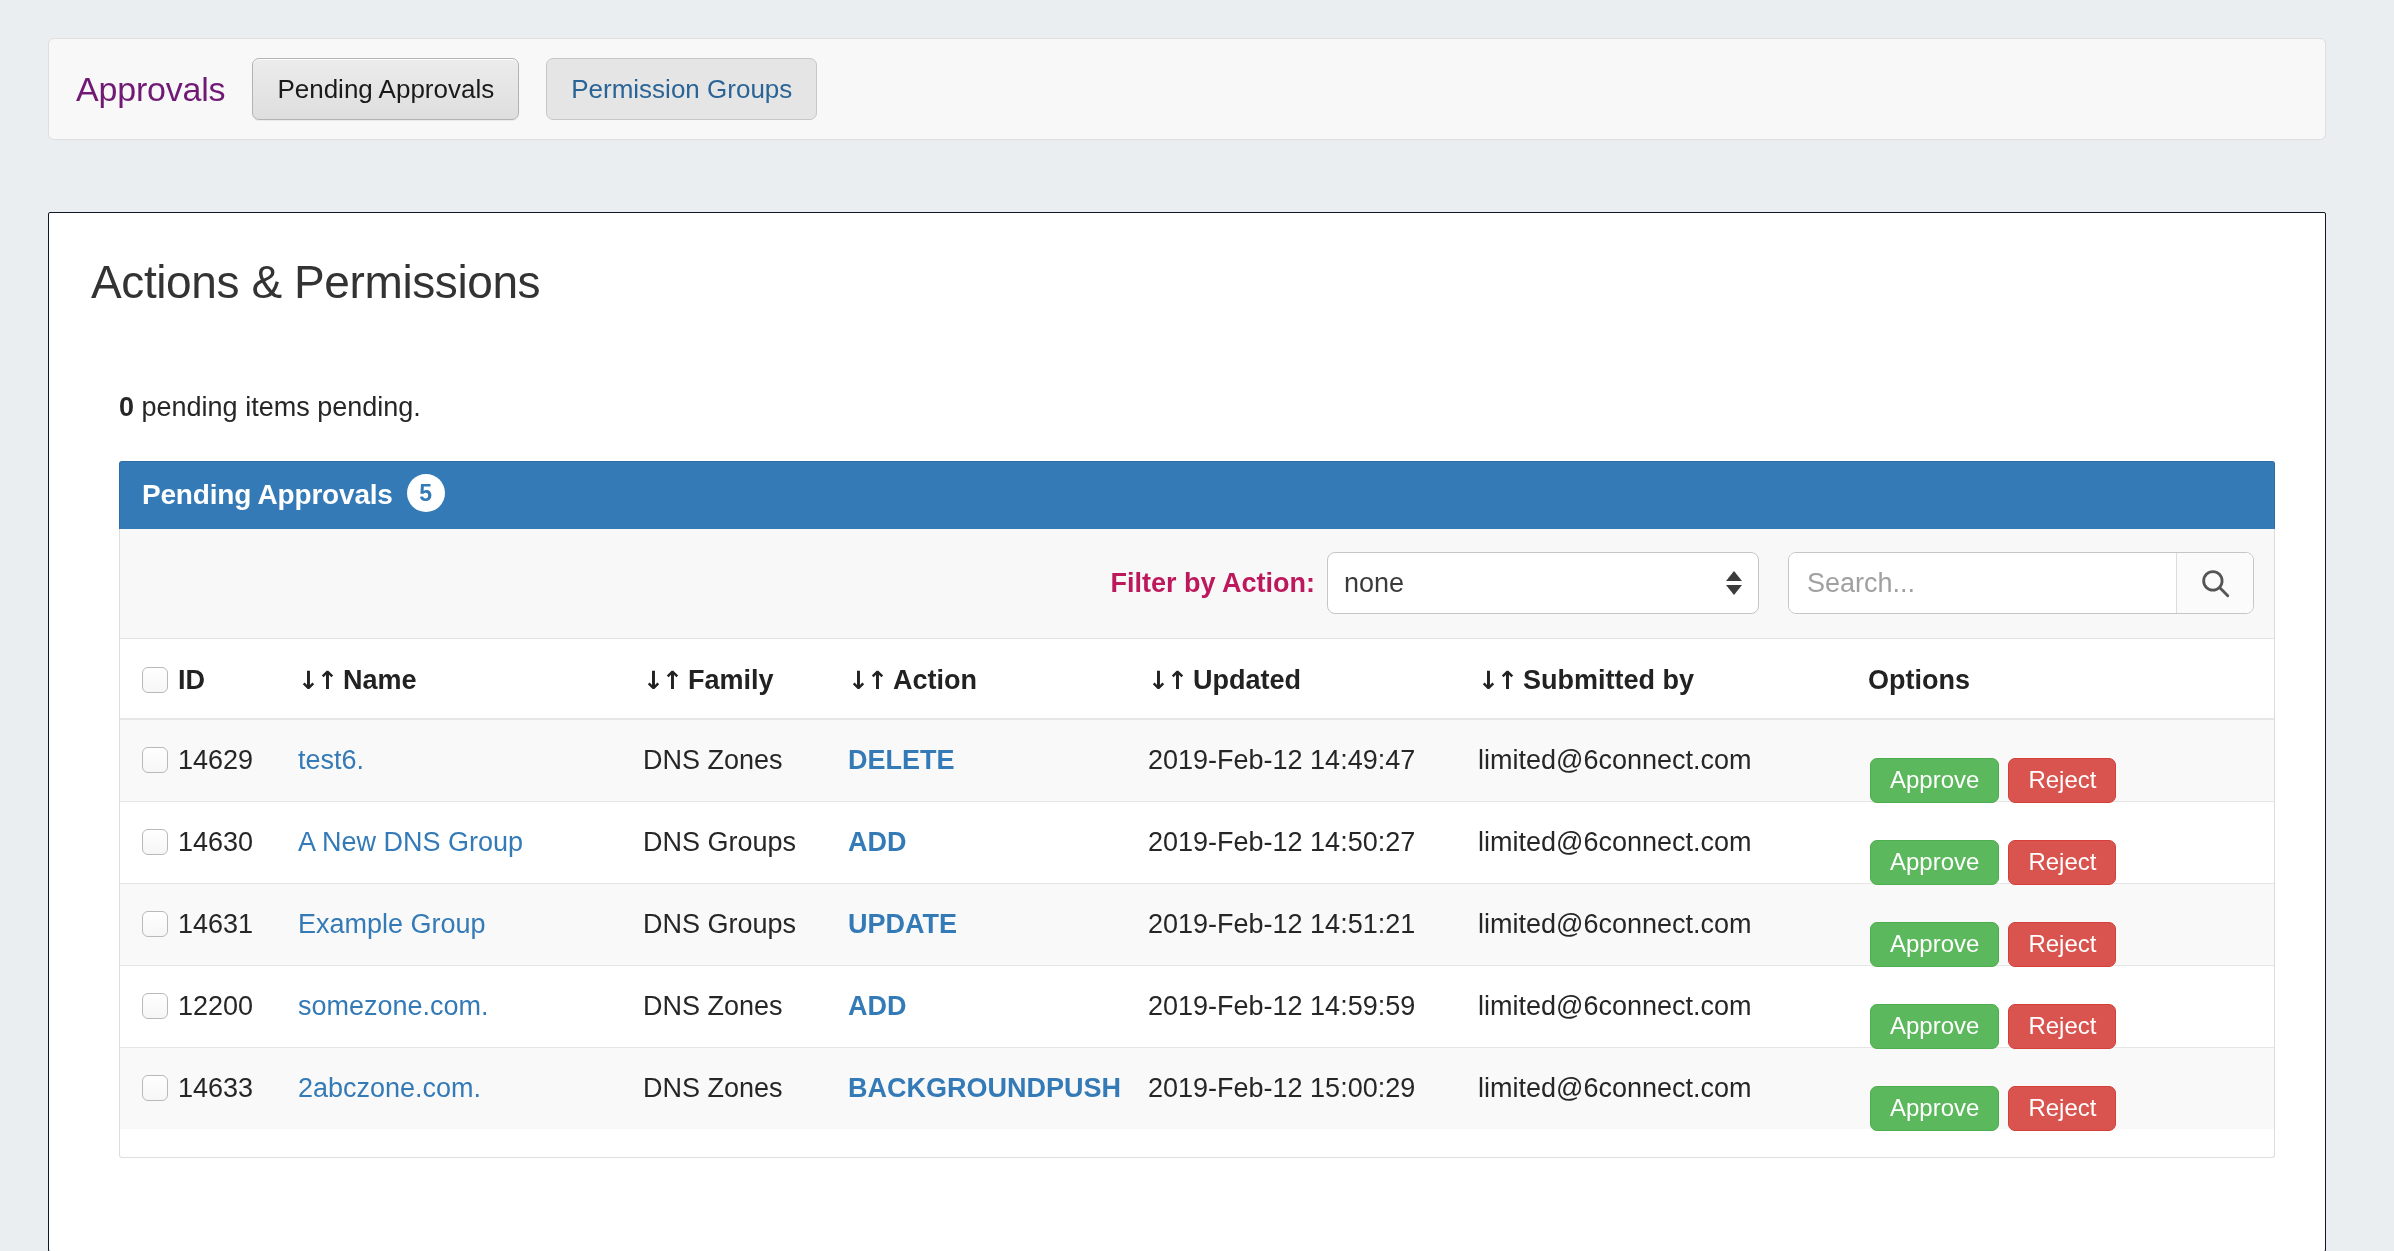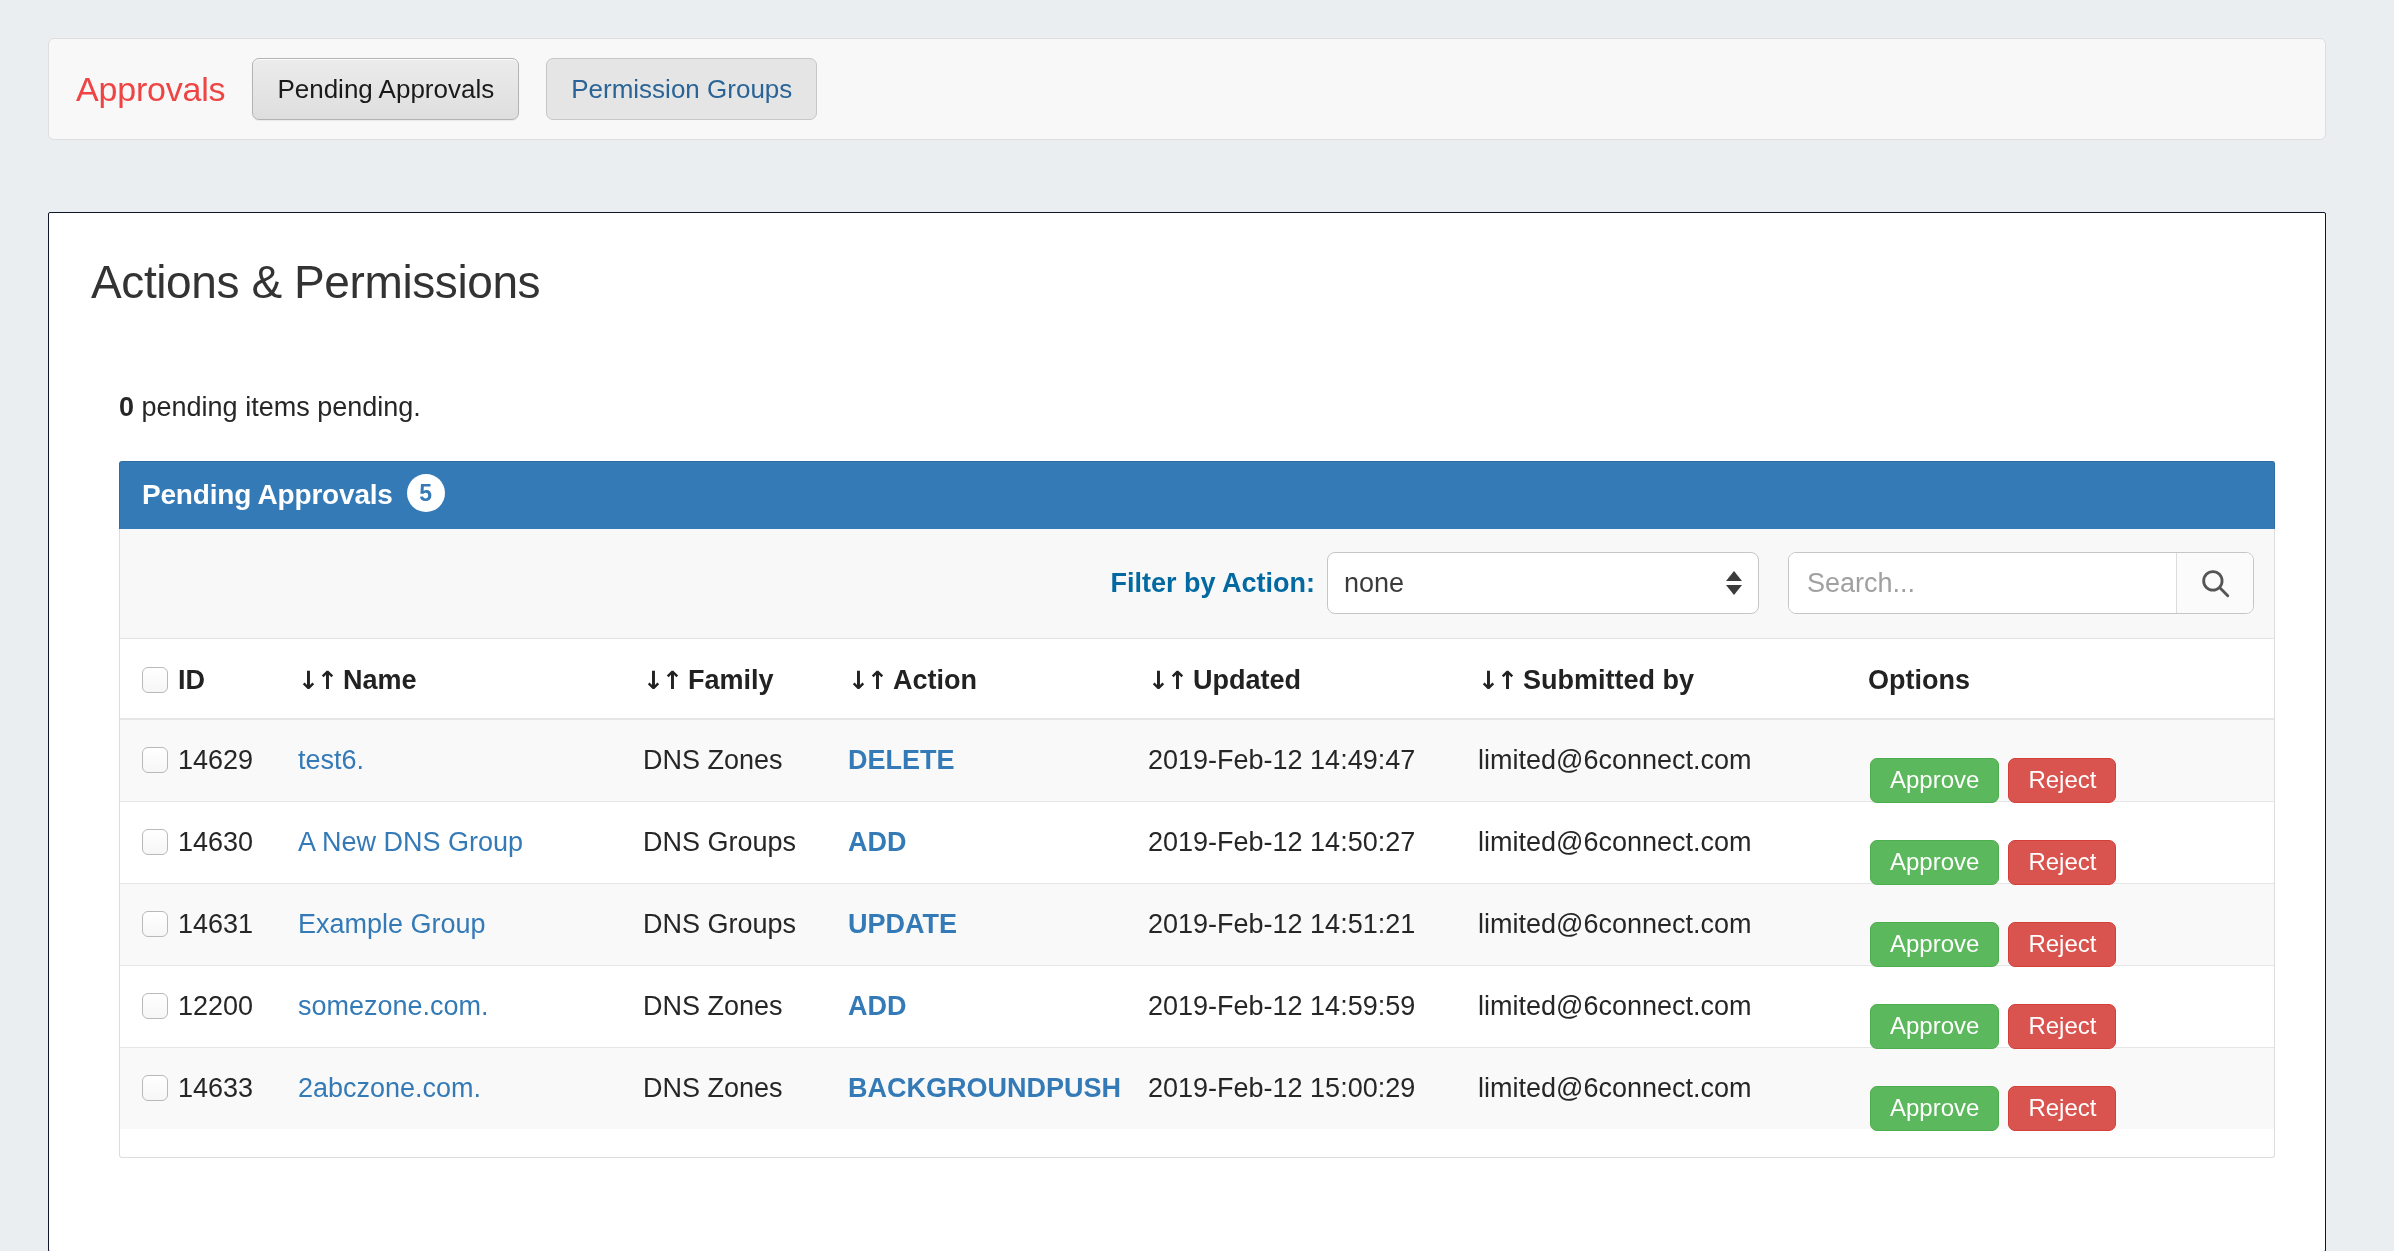--- a/index.html
+++ b/index.html
@@ -29,21 +29,21 @@
   }
   .tabbar-inner {
     display: flex;
     align-items: center;
     height: 100%;
     padding-left: 27px;
     gap: 27px;
   }
   .tabbar-title {
     font-size: 34px;
-    color: #ef4444;
+    color: #701a75;
     font-weight: 400;
     letter-spacing: -0.2px;
     white-space: nowrap;
   }
   .tab-btn {
     display: inline-flex;
     align-items: center;
     justify-content: center;
     height: 62px;
     padding: 0 24px;
@@ -148,21 +148,21 @@
     gap: 0;
   }
   .filter-group {
     display: flex;
     align-items: center;
     gap: 0;
   }
   .filter-label {
     font-size: 27px;
     font-weight: 700;
-    color: #0369a1;
+    color: #be185d;
     margin-right: 12px;
     white-space: nowrap;
   }
   .select-wrap {
     position: relative;
     width: 432px;
     height: 62px;
   }
   .select-box {
     width: 100%;

